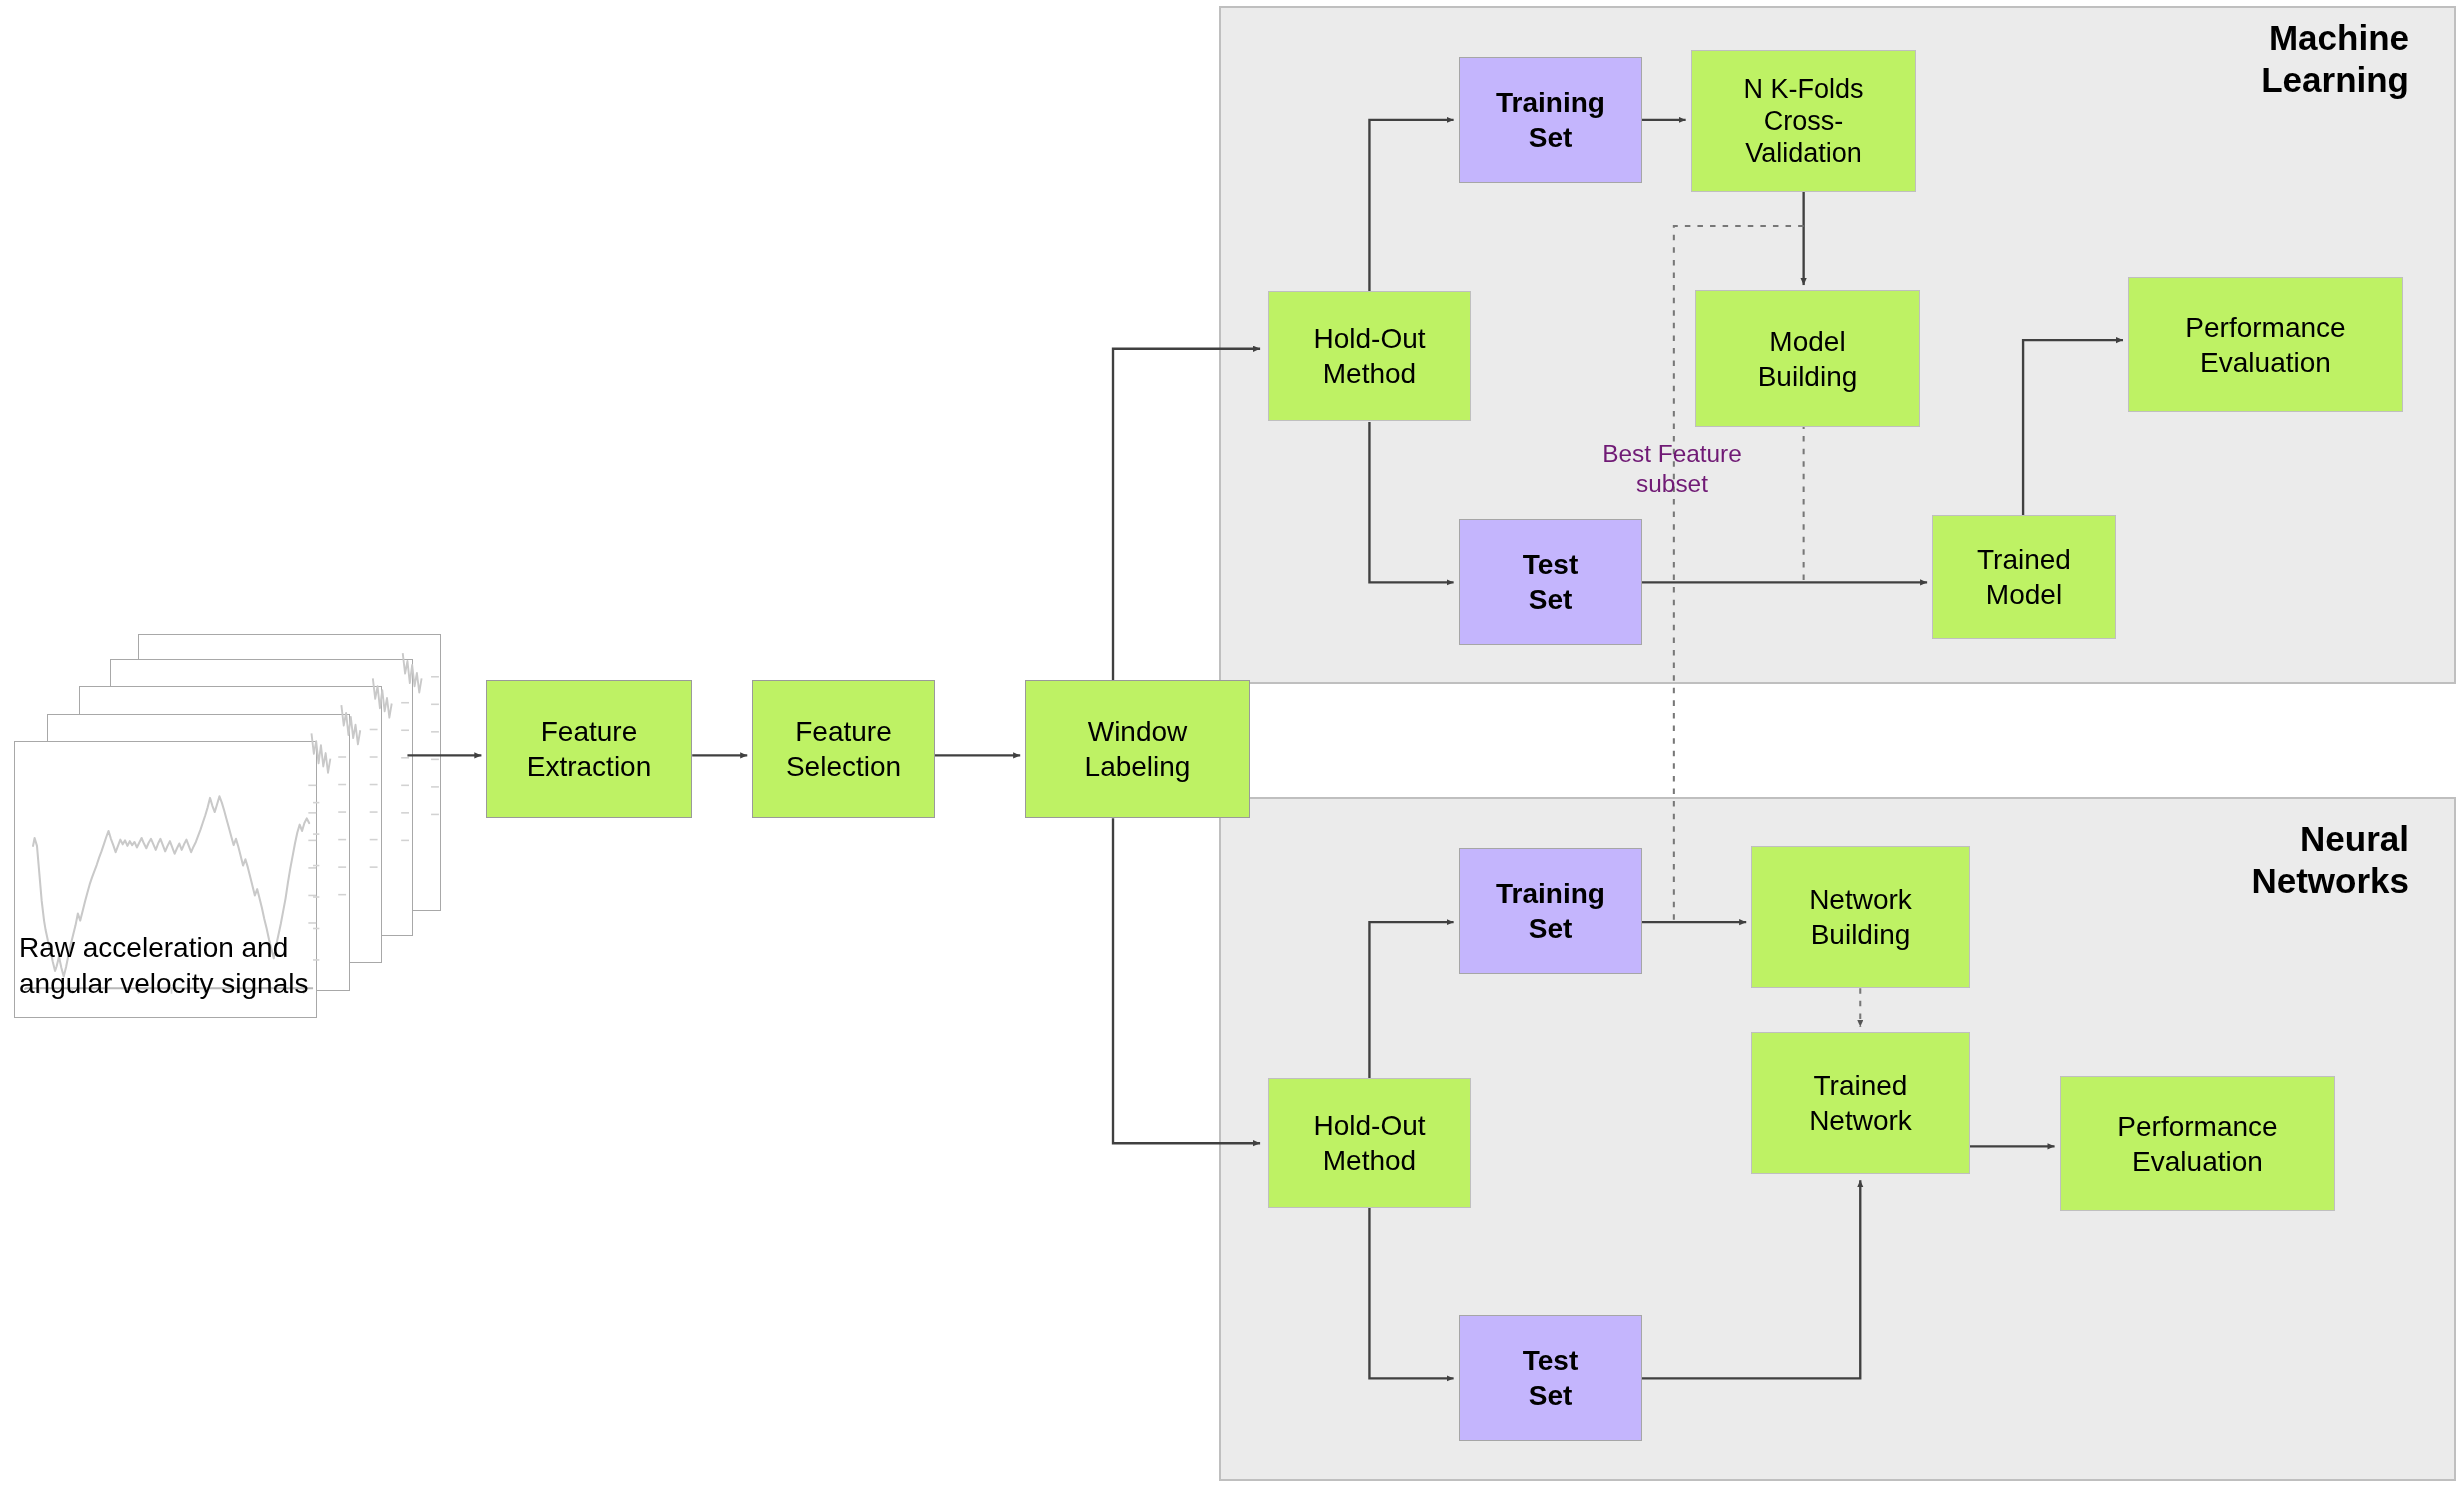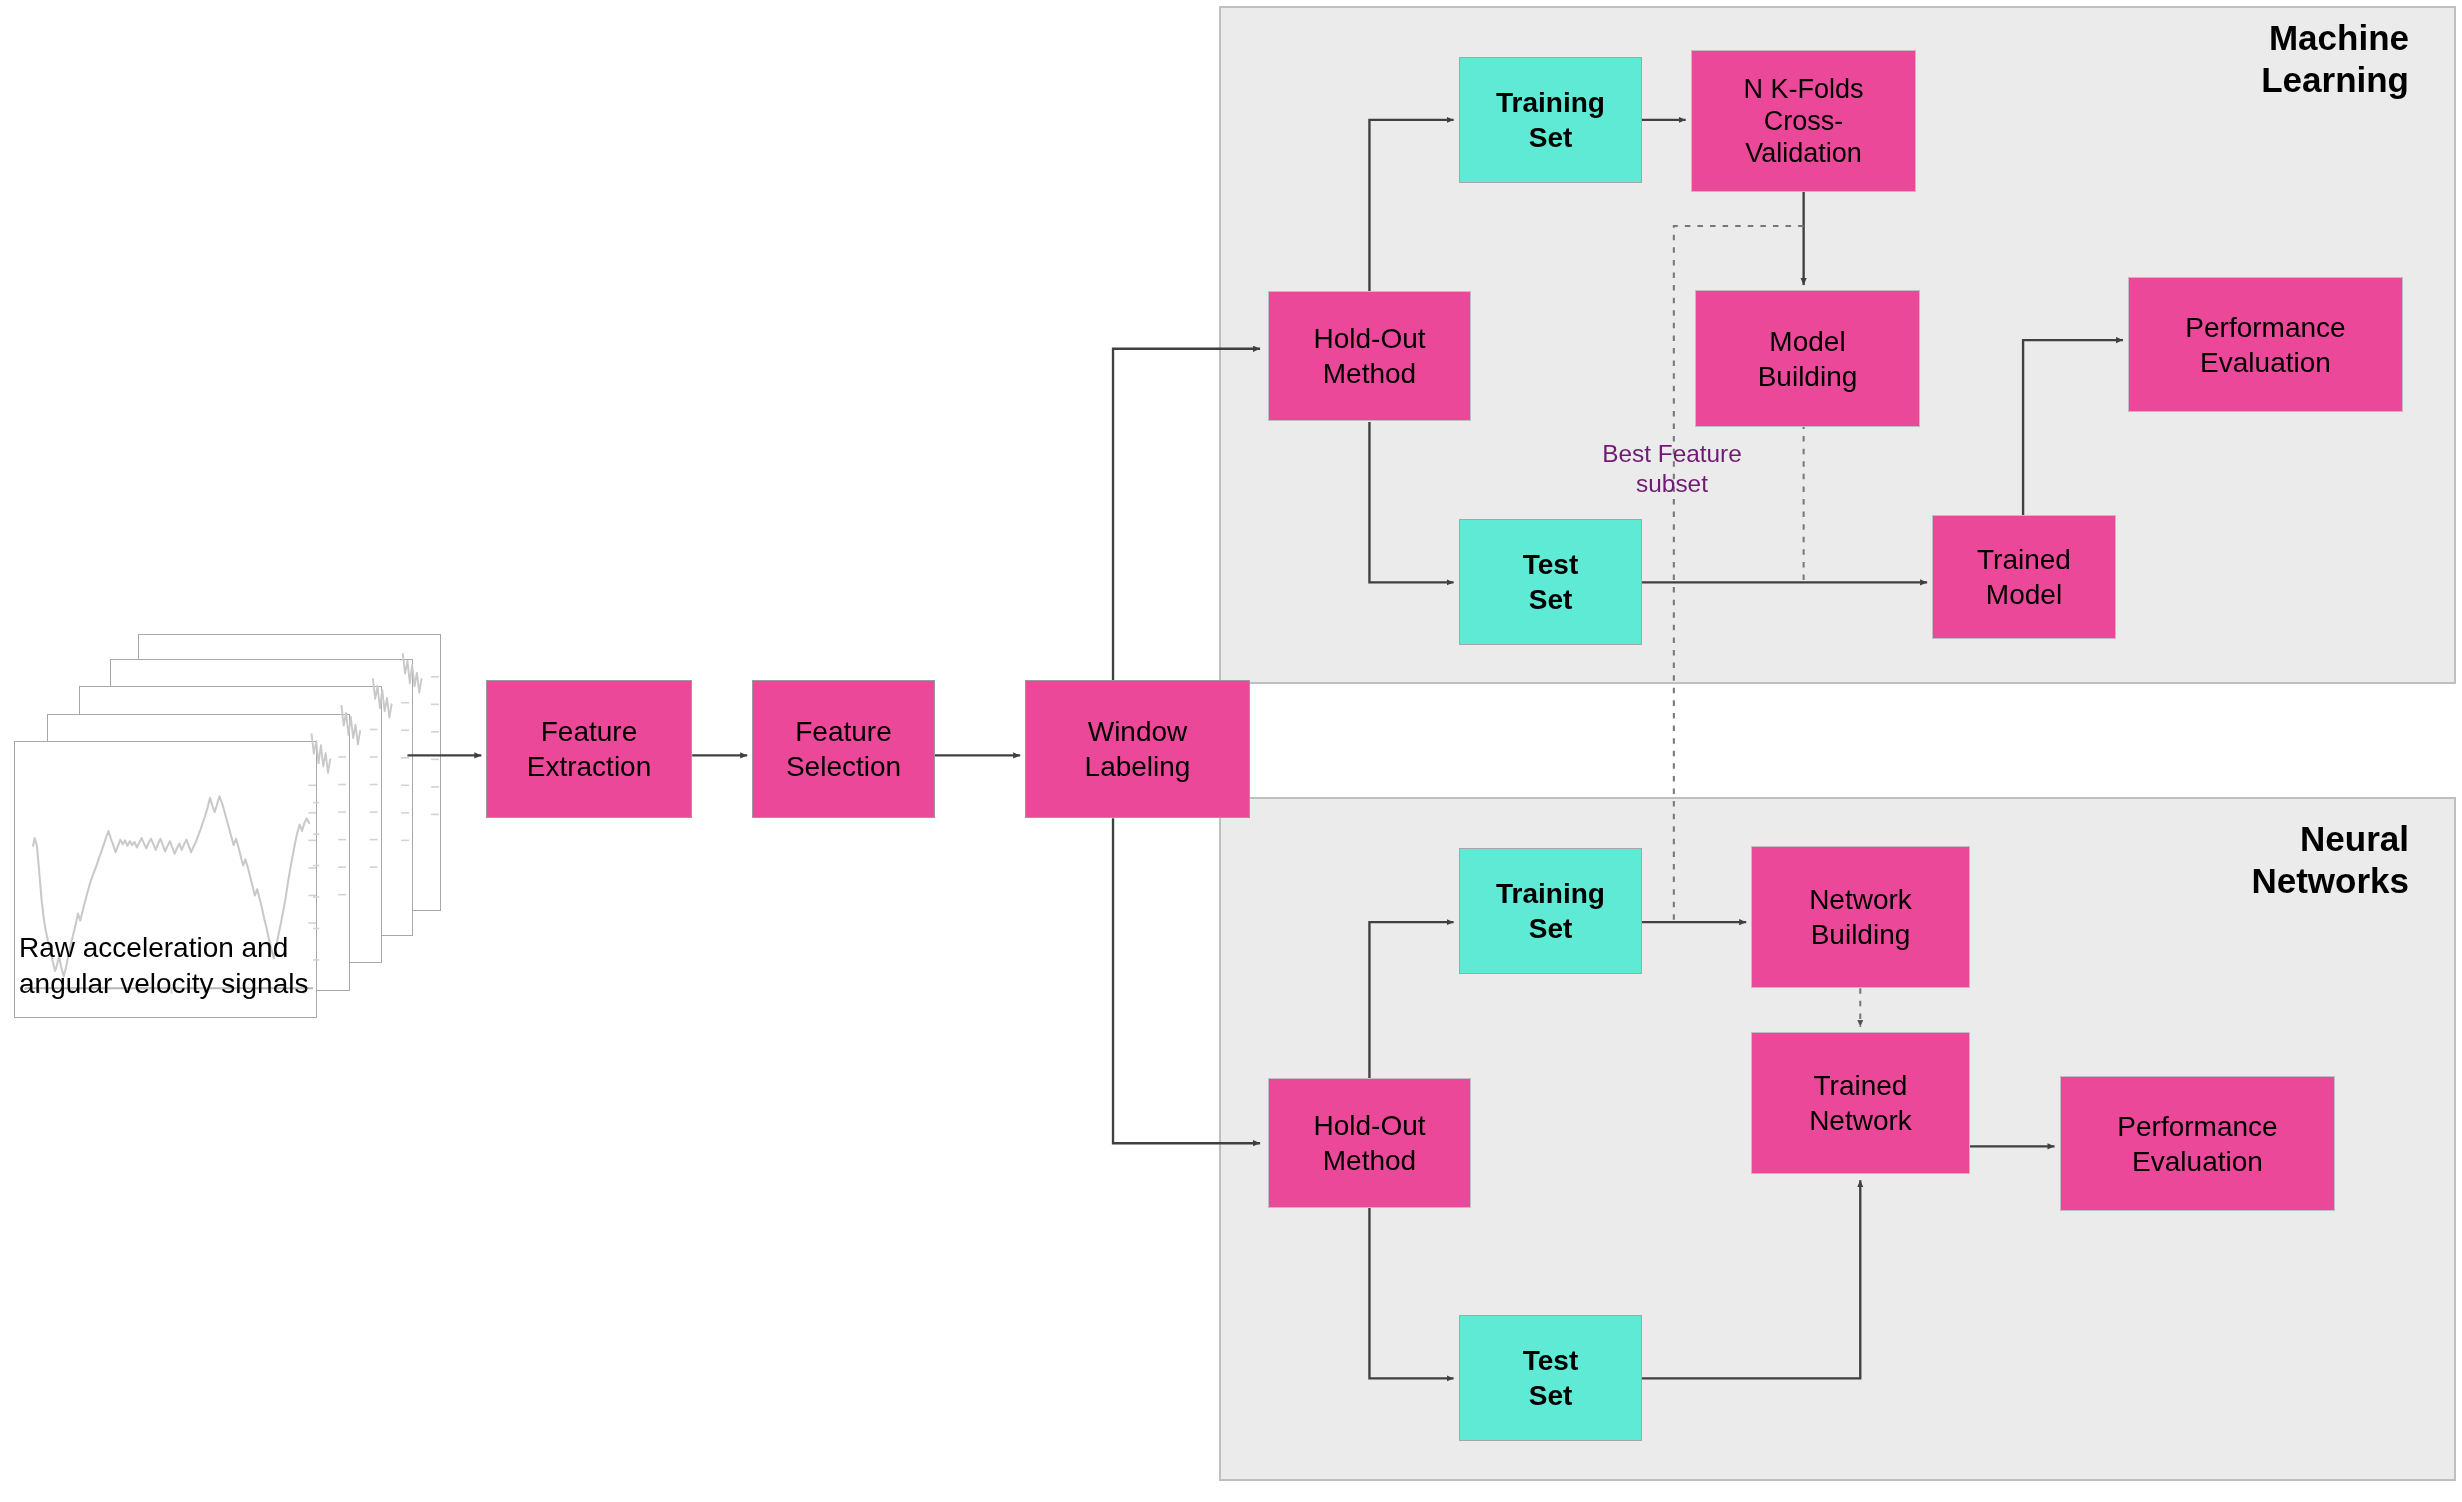--- a/index.html
+++ b/index.html
@@ -33,32 +33,32 @@
     font-size: 35px;
     line-height: 42px;
     text-align: right;
     color: #000;
     white-space: pre-line;
   }
   .nodebox {
     position: absolute;
     box-sizing: border-box;
     border: 1.6px solid #BFBFBF;
-    background: #ec4899;
+    background: #bef264;
     display: flex;
     align-items: center;
     justify-content: center;
     text-align: center;
     font-size: 28px;
     line-height: 35px;
     white-space: pre-line;
     color: #000;
   }
   .nodebox.gray {
-    background: #5eead4;
+    background: #c4b5fd;
     border-color: #A6A6A6;
     font-weight: bold;
   }
   .nodebox.plain {
     border: 1.6px solid #9A9A9A;
   }
   .freetext {
     position: absolute;
     font-size: 24.4px;
     line-height: 30px;

